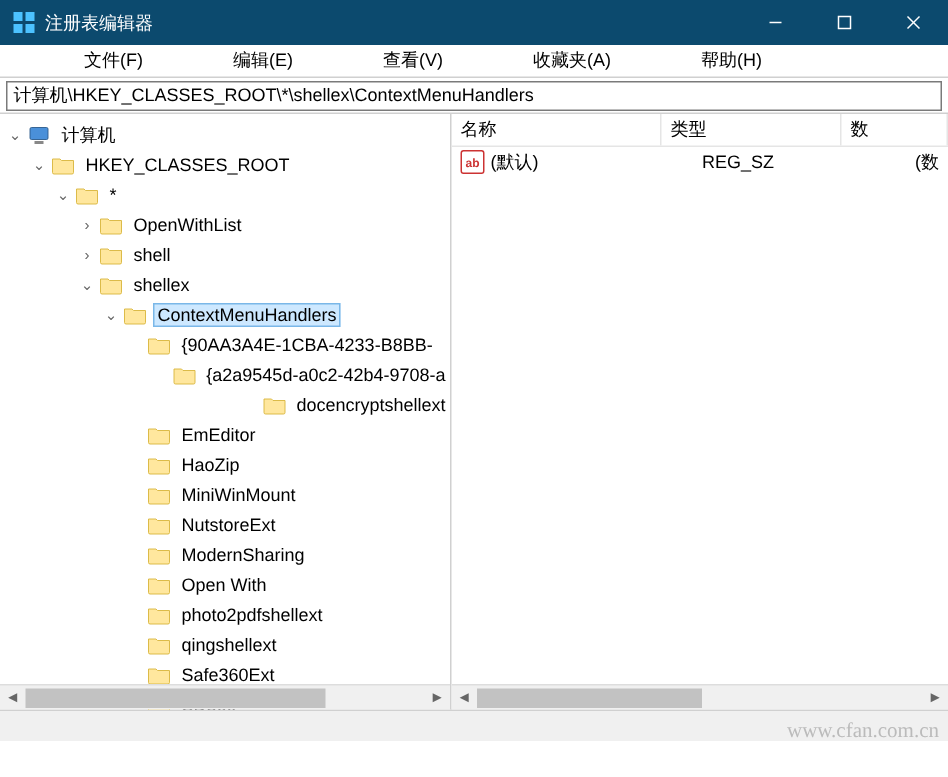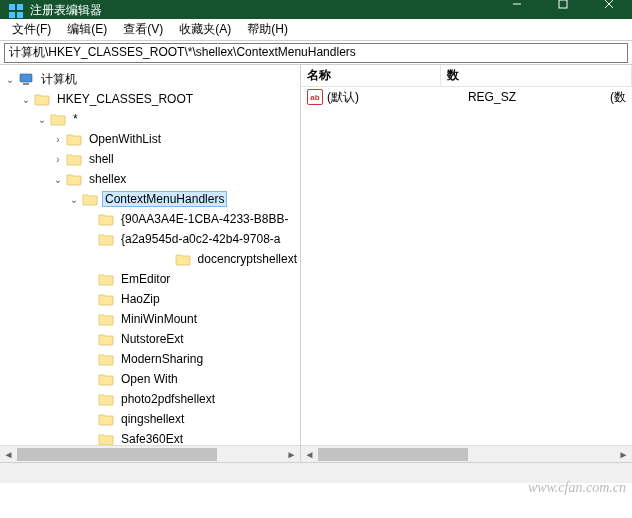--- a/index.html
+++ b/index.html
@@ -1,47 +1,47 @@
 <!DOCTYPE html>
 <html><head>
 <meta charset="utf-8">
 <style>
 * { margin:0; padding:0; box-sizing:border-box; font-family:"Microsoft YaHei","Segoe UI",sans-serif; font-size:12px; }
 body { width:632px; height:518px; background:#fff; position:relative; overflow:hidden; }
-.titlebar { height:19px; background:#14532d; display:flex; align-items:flex-end; color:#fff; }
+.titlebar { height:30px; background:#0c4a6e; display:flex; align-items:center; color:#fff; }
 .titlebar .appicon { width:16px; height:16px; margin:0 6px 0 8px; }
 .titlebar .title { flex:1; }
 .titlebar .btn { width:46px; height:30px; display:flex; align-items:center; justify-content:center; }
 .menubar { height:22px; background:#fff; display:flex; align-items:center; padding:0 4px; border-bottom:1px solid #d0d0d0; }
-.menubar .mitem { padding:2px 8px; }
+.menubar .mitem { padding:2px 8px;margin-left:44px; }
 .addrbar { height:24px; background:#fff; display:flex; align-items:center; padding:2px 4px; border-bottom:1px solid #d0d0d0; }
 .addrbox { flex:1; height:20px; border:1px solid #7a7a7a; padding:0 4px; display:flex; align-items:center; background:#fff; }
 .splitwrap { display:flex; height:398px; border-bottom:1px solid #d0d0d0; }
 .tree { width:301px; border-right:1px solid #d0d0d0; overflow:hidden; position:relative; padding-top:4px; }
 .listpane { flex:1; overflow:hidden; position:relative; }
-.headerrow { height:22px; display:flex; align-items:flex-start; border-bottom:1px solid #e5e5e5;font-weight:bold; }
+.headerrow { height:22px; display:flex; align-items:flex-start; border-bottom:1px solid #e5e5e5; }
 .headerrow .col { padding:0 6px; border-right:1px solid #e5e5e5; height:100%; display:flex; align-items:center; }
 .col-name { width:140px; }
 .col-type { width:120px; }
 .col-data { flex:1; }
 .row { display:flex; align-items:center; height:20px;gap:28px; }
 .row .cell { padding:0 6px; }
 .abicon { width:16px; height:16px; border:1px solid #c33; border-radius:2px; display:inline-flex; align-items:center; justify-content:center; margin-right:4px; font-size:8px; color:#c33; font-weight:bold; background:#fff; }
 .node { display:flex; align-items:center; height:20px; white-space:nowrap; }
 .toggle { width:16px; text-align:center; color:#666; font-size:10px; display:inline-block; }
 .folder { margin-right:4px; }
 .nodelabel { padding:1px 3px; }
 .nodelabel.sel { background:#cde8ff; border:1px solid #7ab7e8; padding:0 2px; }
 .scroll-h { position:absolute; bottom:0; left:0; right:0; height:17px; background:#f0f0f0; border-top:1px solid #ddd; display:flex; align-items:center; }
 .scroll-h .arrow { width:17px; height:17px; display:flex; align-items:center; justify-content:center; color:#666; font-size:10px; }
 .scroll-h .track { flex:1; height:100%; position:relative; }
 .scroll-h .thumb { position:absolute; top:2px; height:13px; background:#c2c2c2; }
 .statusbar { height:20px; background:#f0f0f0; display:flex; align-items:center; padding:0 6px; }
 .compicon { margin-right:4px; vertical-align:middle; }
-.watermark { position:absolute; right:6px; bottom:22px; color:#bbb; font-style:italic; font-size:14px; font-family:serif; pointer-events:none; }
+.watermark { position:absolute; right:6px; bottom:22px; color:#bbb; font-size:14px; font-family:serif; pointer-events:none; }
 </style>
 </head>
 <body>
 
 <div class="titlebar">
   <svg class="appicon" viewBox="0 0 16 16">
       <rect x="1" y="1" width="6" height="6" fill="#4cc2ff"></rect>
       <rect x="9" y="1" width="6" height="6" fill="#4cc2ff"></rect>
       <rect x="1" y="9" width="6" height="6" fill="#4cc2ff"></rect>
       <rect x="9" y="9" width="6" height="6" fill="#4cc2ff"></rect>
@@ -132,21 +132,21 @@
           </svg>
           <span class="nodelabel sel">ContextMenuHandlers</span>
         </div>
         <div class="node" style="padding-left: 82px;">
           <span class="toggle"></span>
           <svg class="folder" width="16" height="14">
             <path d="M1 3h5l1 1h8v8a1 1 0 0 1-1 1H2a1 1 0 0 1-1-1z" fill="#ffe79e" stroke="#d8b43a" stroke-width="0.6"></path>
           </svg>
           <span class="nodelabel">{90AA3A4E-1CBA-4233-B8BB-</span>
         </div>
-        <div class="node" style="padding-left: 82px;">
+        <div class="node" style="padding-left: 82px; justify-content: flex-end;">
           <span class="toggle"></span>
           <svg class="folder" width="16" height="14">
             <path d="M1 3h5l1 1h8v8a1 1 0 0 1-1 1H2a1 1 0 0 1-1-1z" fill="#ffe79e" stroke="#d8b43a" stroke-width="0.6"></path>
           </svg>
           <span class="nodelabel">{a2a9545d-a0c2-42b4-9708-a</span>
         </div>
         <div class="node" style="padding-left: 82px; justify-content: flex-end;">
           <span class="toggle"></span>
           <svg class="folder" width="16" height="14">
             <path d="M1 3h5l1 1h8v8a1 1 0 0 1-1 1H2a1 1 0 0 1-1-1z" fill="#ffe79e" stroke="#d8b43a" stroke-width="0.6"></path>
@@ -228,20 +228,21 @@
       <div class="arrow">◄</div>
       <div class="track">
           <div class="thumb" style="left:0;width:200px"></div>
         </div>
       <div class="arrow">►</div>
     </div>
   </div>
   <div class="listpane">
     <div class="headerrow">
       <div class="col col-name">名称</div>
+      <div class="col col-type">类型</div>
       <div class="col col-data">数</div>
     </div>
     <div class="row">
       <div class="cell col-name" style="display:flex;align-items:center">
         <span class="abicon">ab</span>
         <span>(默认)</span>
       </div>
       <div class="cell col-type">REG_SZ</div>
       <div class="cell col-data">(数</div>
     </div>

